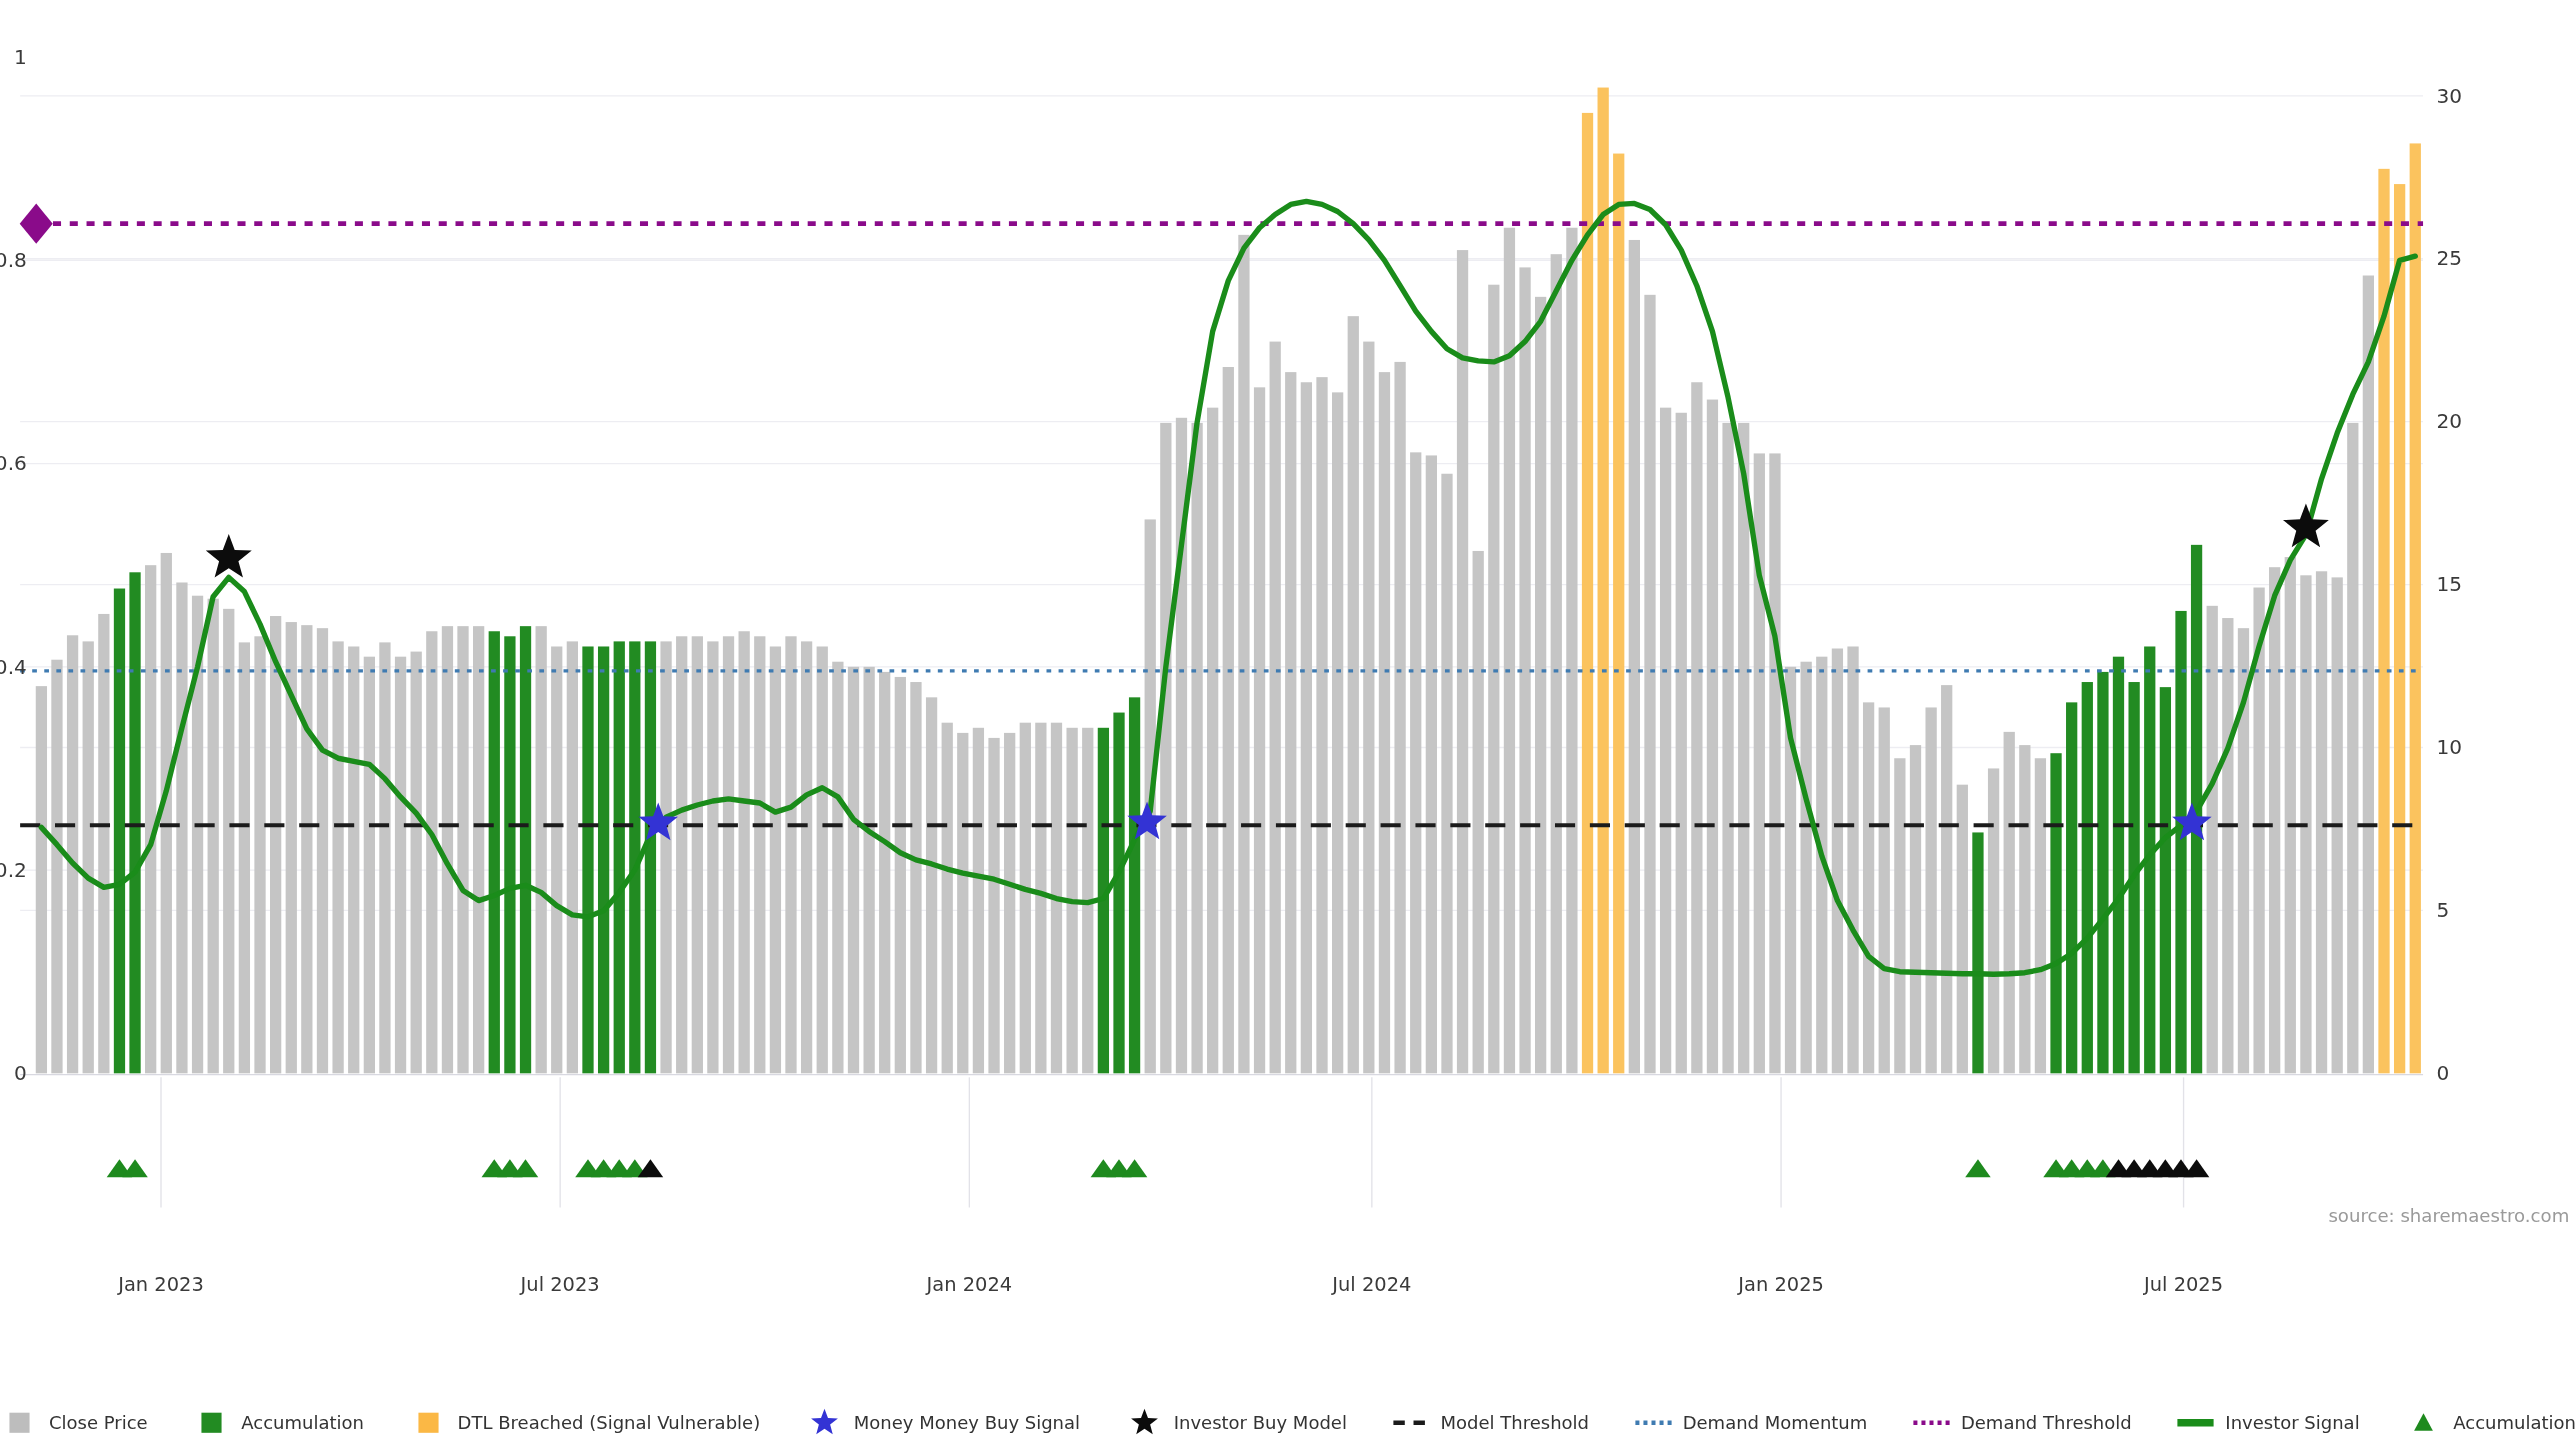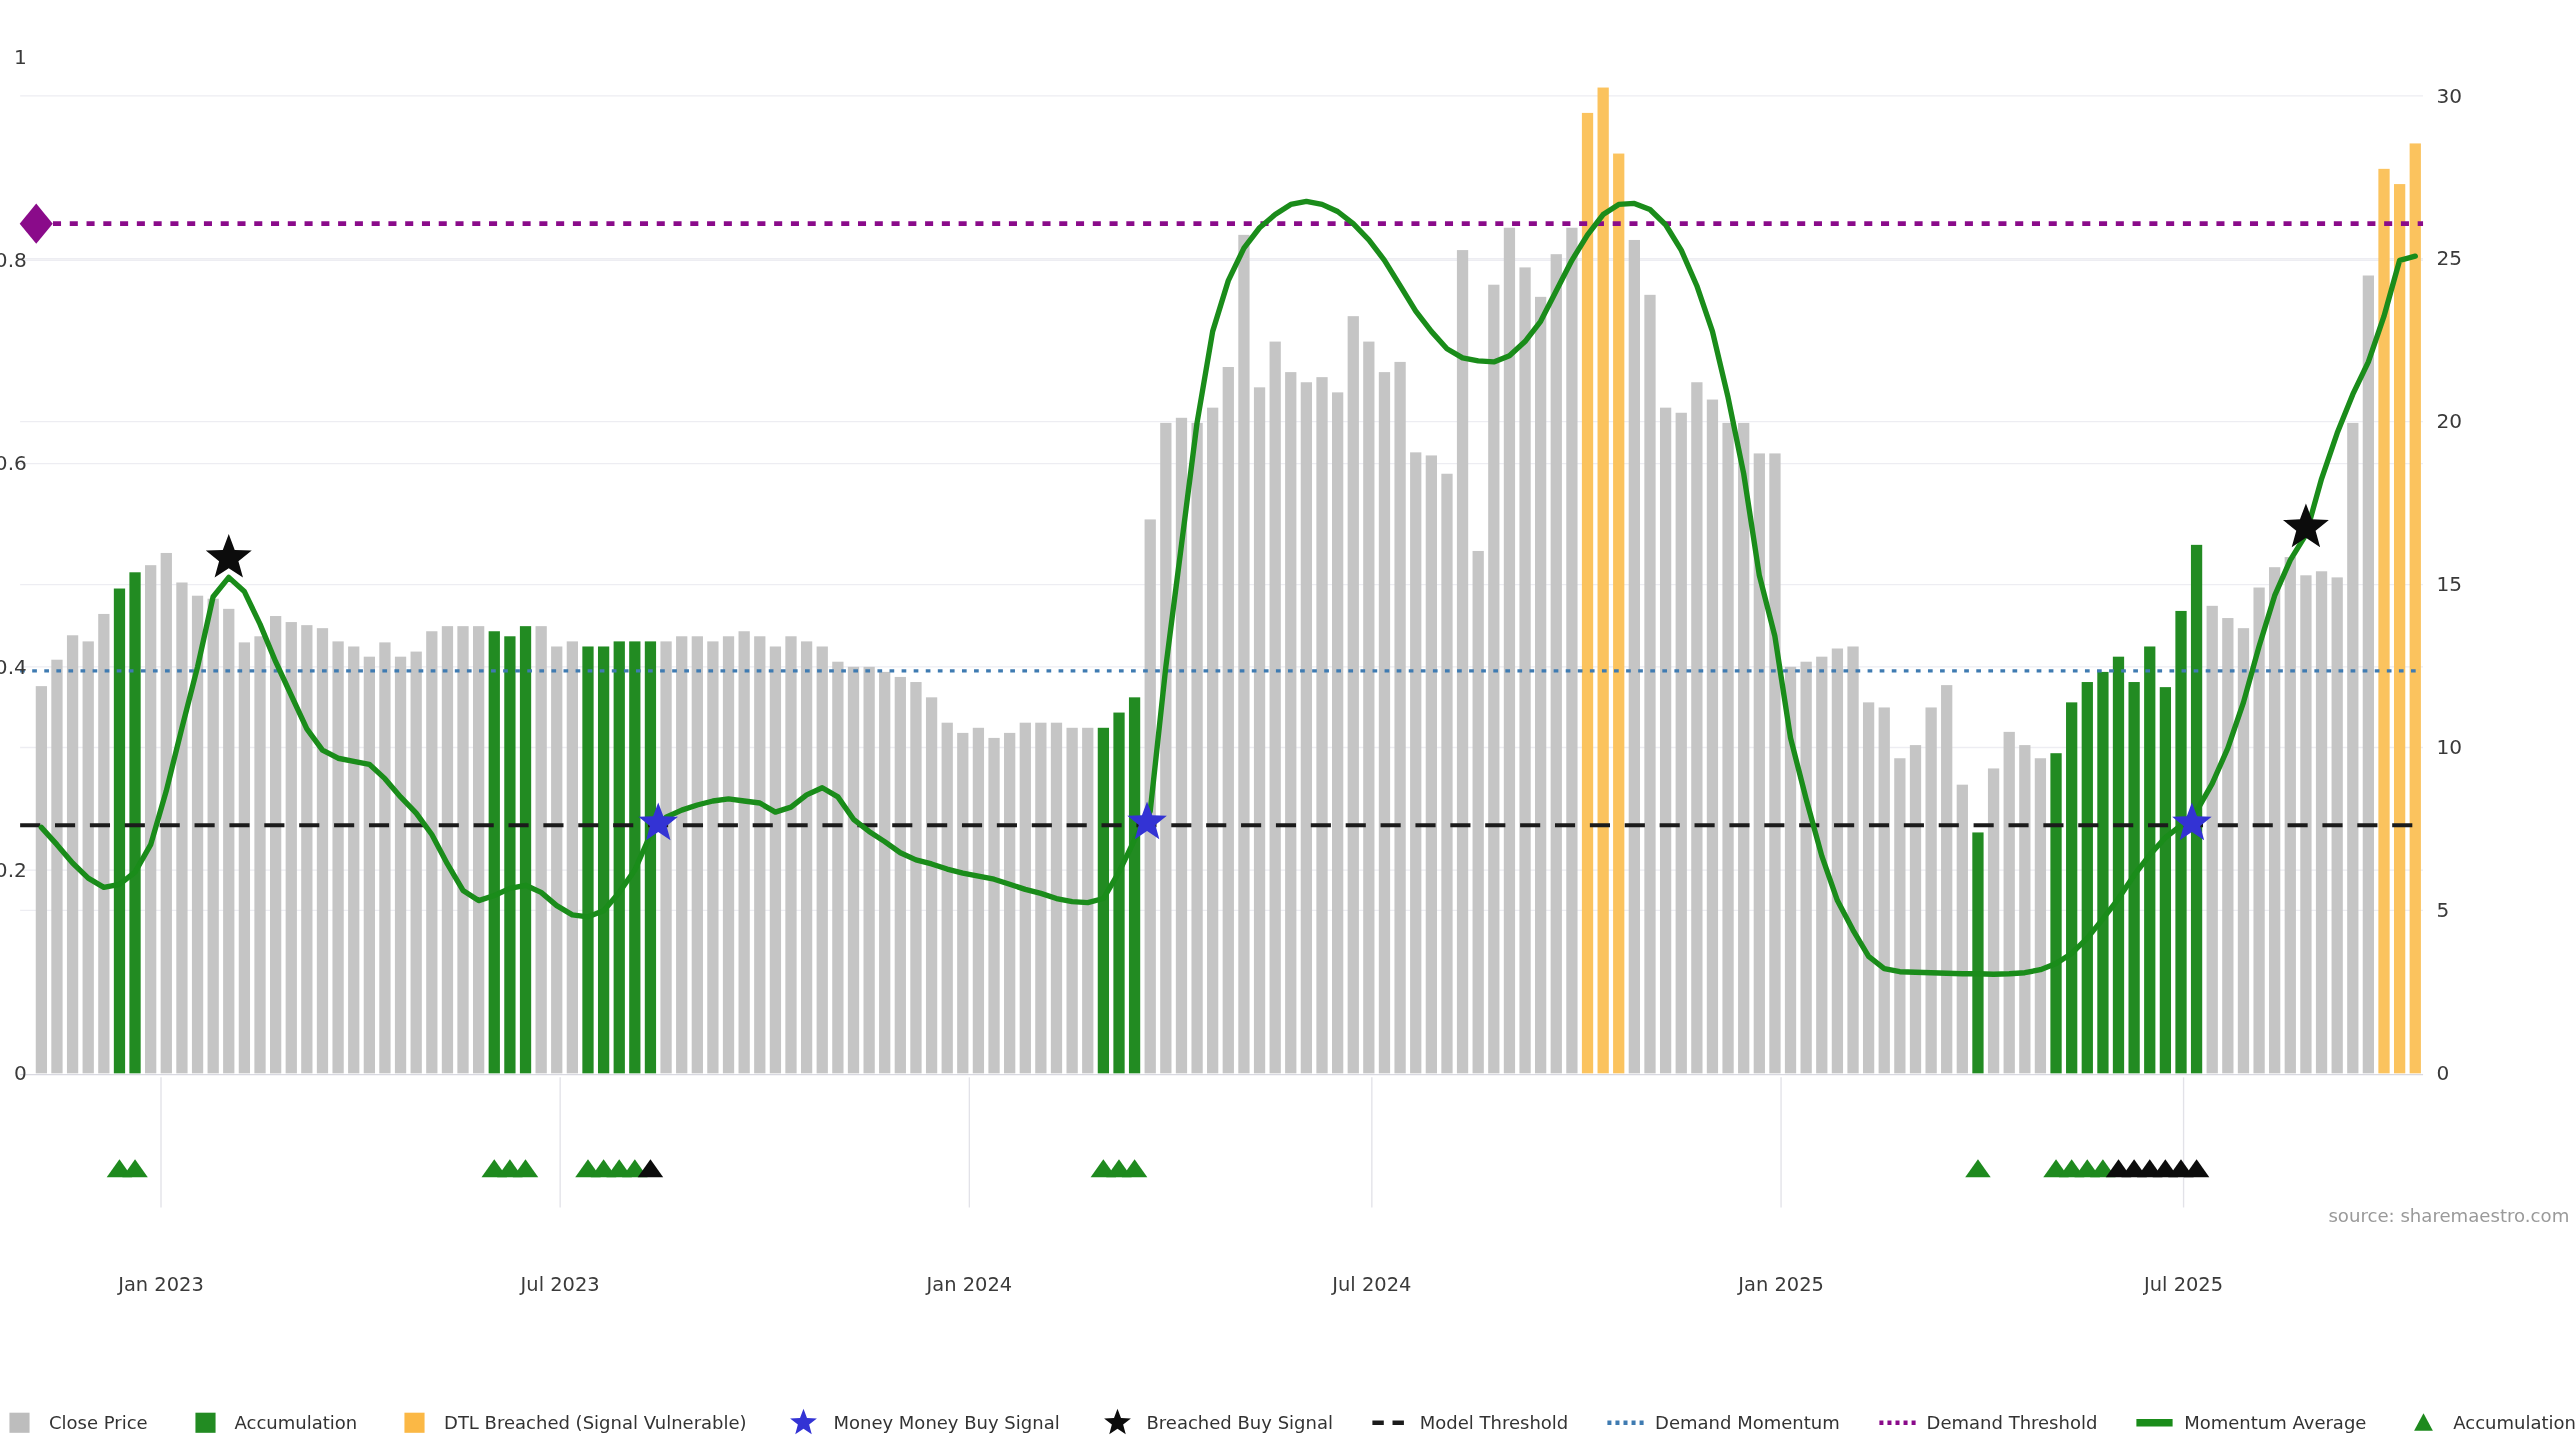--- a/index.html
+++ b/index.html
@@ -280,21 +280,21 @@
     <div class="legend-item">
       <svg width="39" height="29.5" viewBox="0 0 58 44">
         <path d="M29.0 1.0L34.2 14.9L49.0 15.5L37.4 24.7L41.3 39.0L29.0 30.8L16.7 39.0L20.6 24.7L9.0 15.5L23.8 14.9Z" fill="#3333d4"></path>
       </svg>
       <span class="legend-label">Money Money Buy Signal</span>
     </div>
     <div class="legend-item">
       <svg width="39" height="29.5" viewBox="0 0 58 44">
         <path d="M29.0 1.0L34.2 14.9L49.0 15.5L37.4 24.7L41.3 39.0L29.0 30.8L16.7 39.0L20.6 24.7L9.0 15.5L23.8 14.9Z" fill="#0c0c0c"></path>
       </svg>
-      <span class="legend-label">Breached Buy Signal</span>
+      <span class="legend-label">Investor Buy Model</span>
     </div>
     <div class="legend-item">
       <svg width="39" height="29.5" viewBox="0 0 58 44">
         <line x1="2" x2="56" y1="22" y2="22" stroke="#1b1b1b" stroke-width="7" stroke-dasharray="17 13"></line>
       </svg>
       <span class="legend-label">Model Threshold</span>
     </div>
     <div class="legend-item">
       <svg width="39" height="29.5" viewBox="0 0 58 44">
         <line x1="2" x2="56" y1="22" y2="22" stroke="#3f7bb1" stroke-width="7" stroke-dasharray="6 6"></line>
@@ -304,21 +304,21 @@
     <div class="legend-item">
       <svg width="39" height="29.5" viewBox="0 0 58 44">
         <line x1="2" x2="56" y1="22" y2="22" stroke="#8a0b8a" stroke-width="7" stroke-dasharray="6 6"></line>
       </svg>
       <span class="legend-label">Demand Threshold</span>
     </div>
     <div class="legend-item">
       <svg width="39" height="29.5" viewBox="0 0 58 44">
         <line x1="2" x2="56" y1="22" y2="22" stroke="#1a8c1a" stroke-width="11"></line>
       </svg>
-      <span class="legend-label">Momentum Average</span>
+      <span class="legend-label">Investor Signal</span>
     </div>
     <div class="legend-item">
       <svg width="39" height="29.5" viewBox="0 0 58 44">
         <path d="M15 34L43 34L29 8Z" fill="#1e8a1e"></path>
       </svg>
       <span class="legend-label">Accumulation</span>
     </div>
   </div>
 
 

